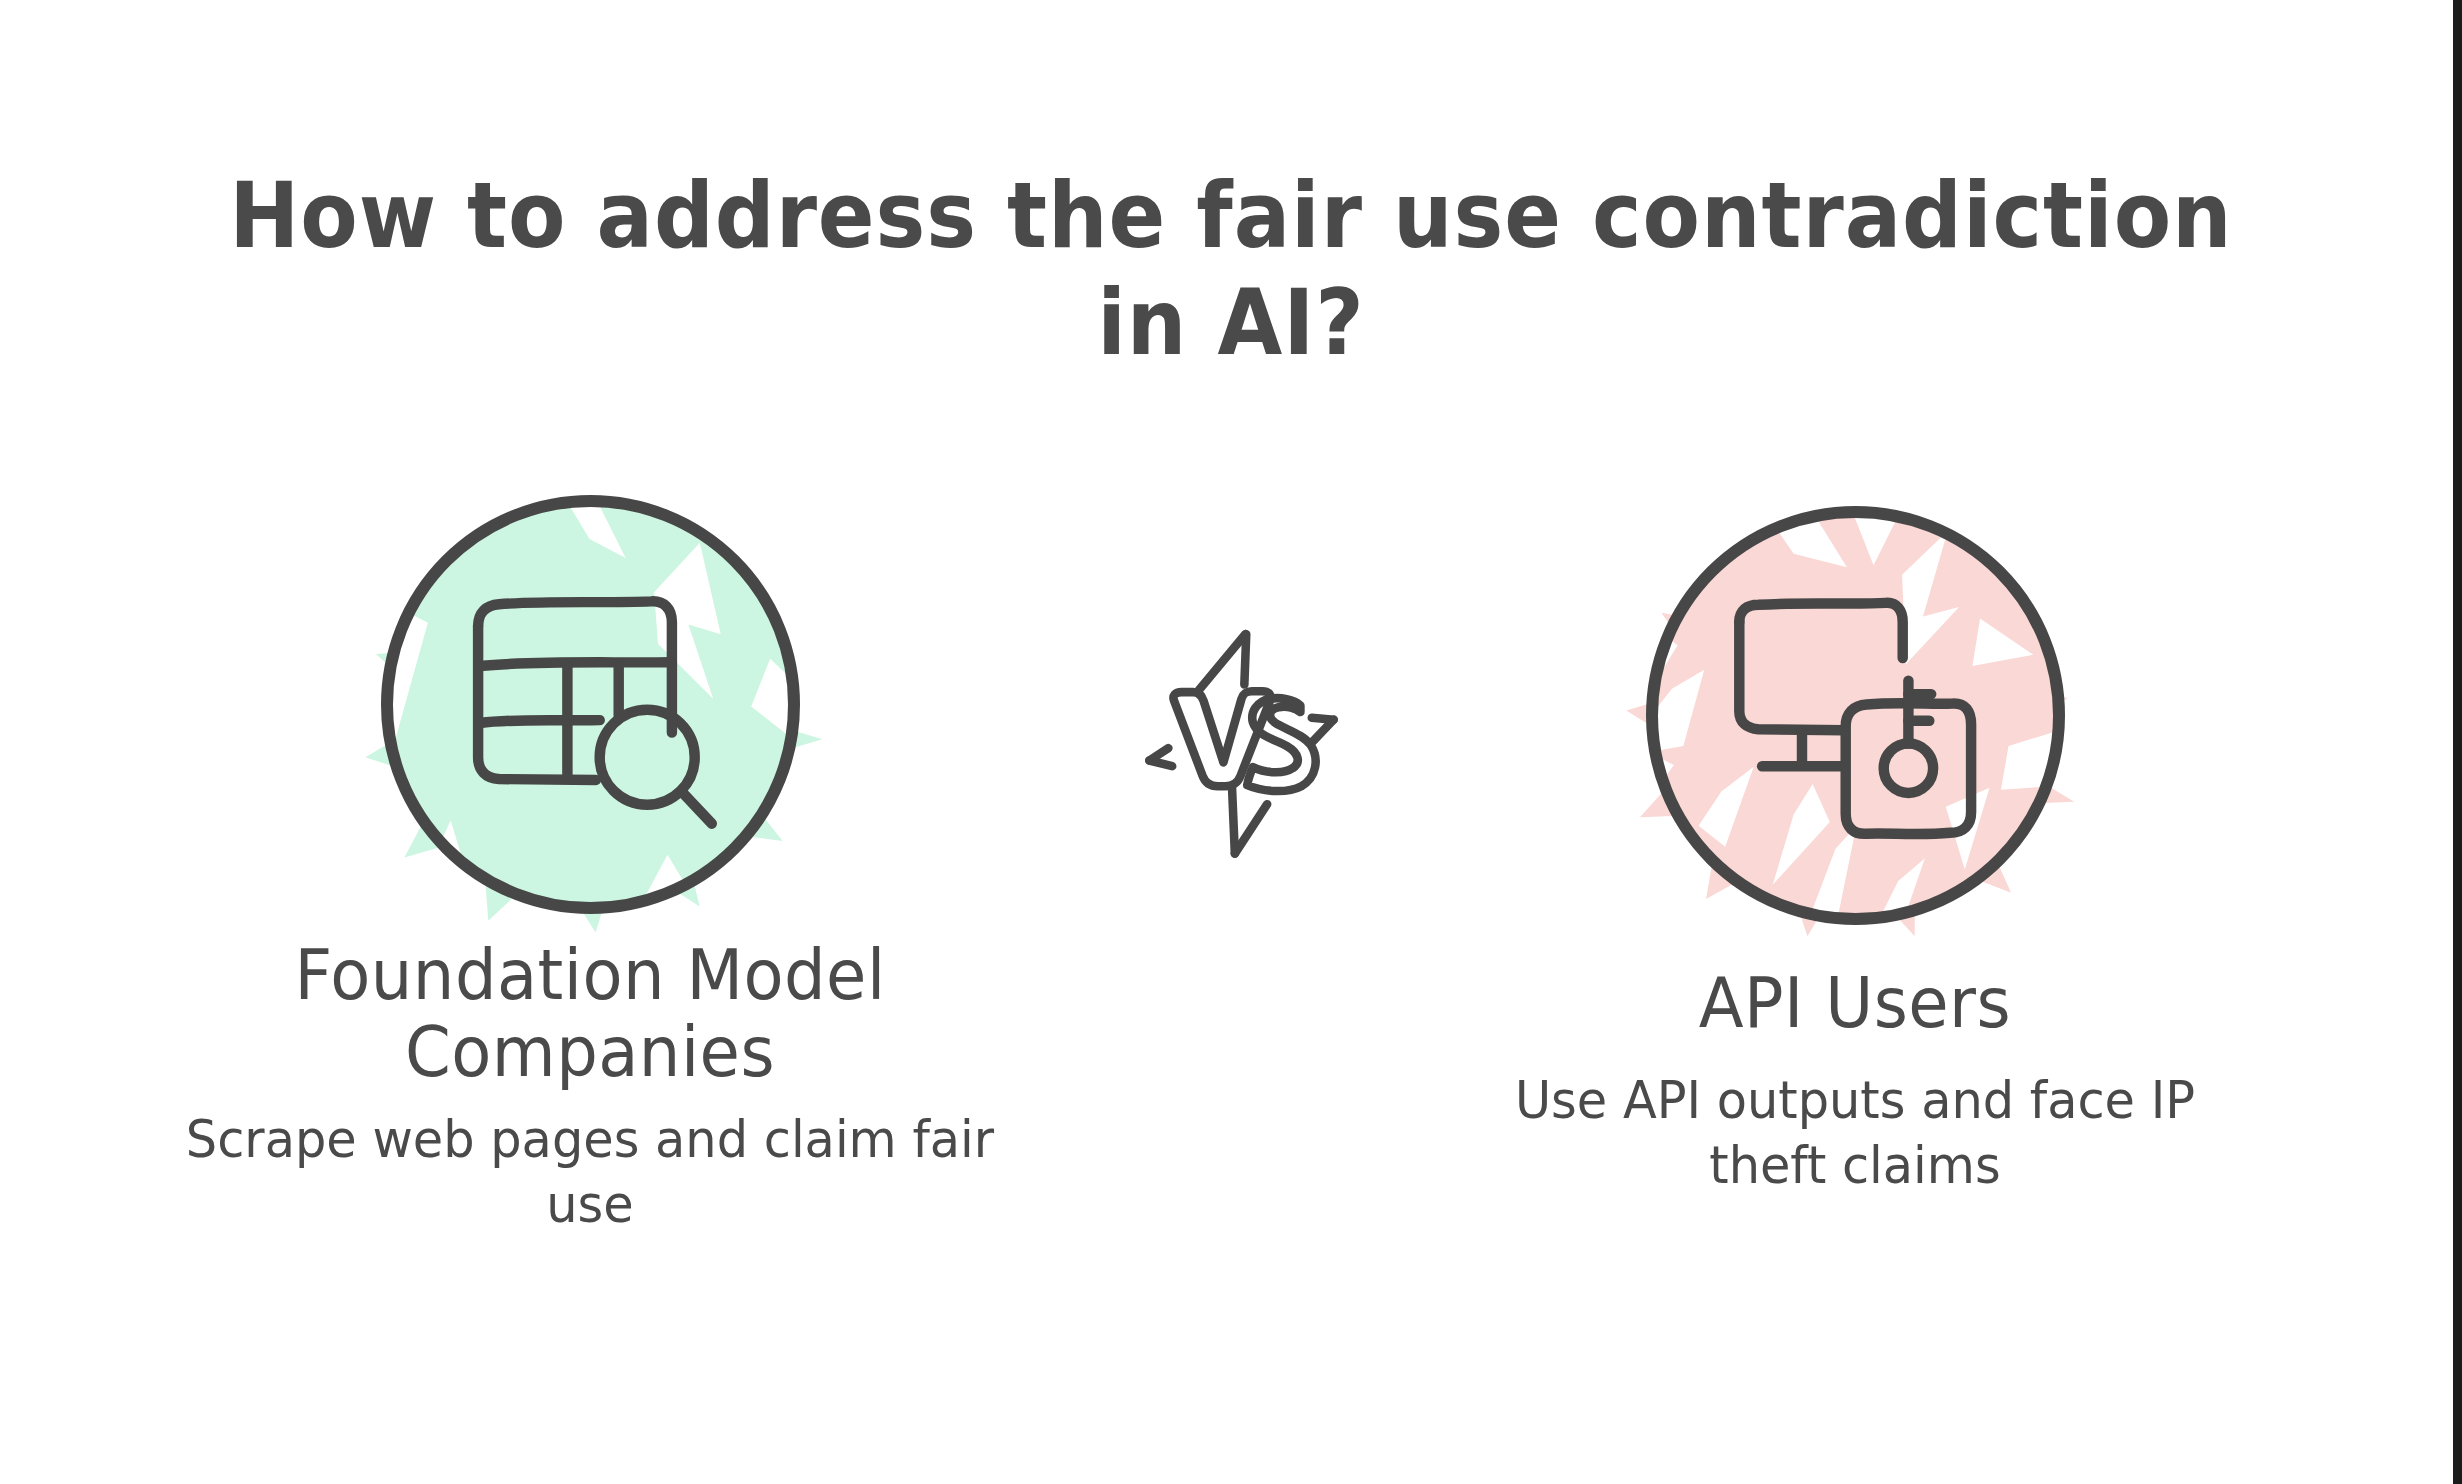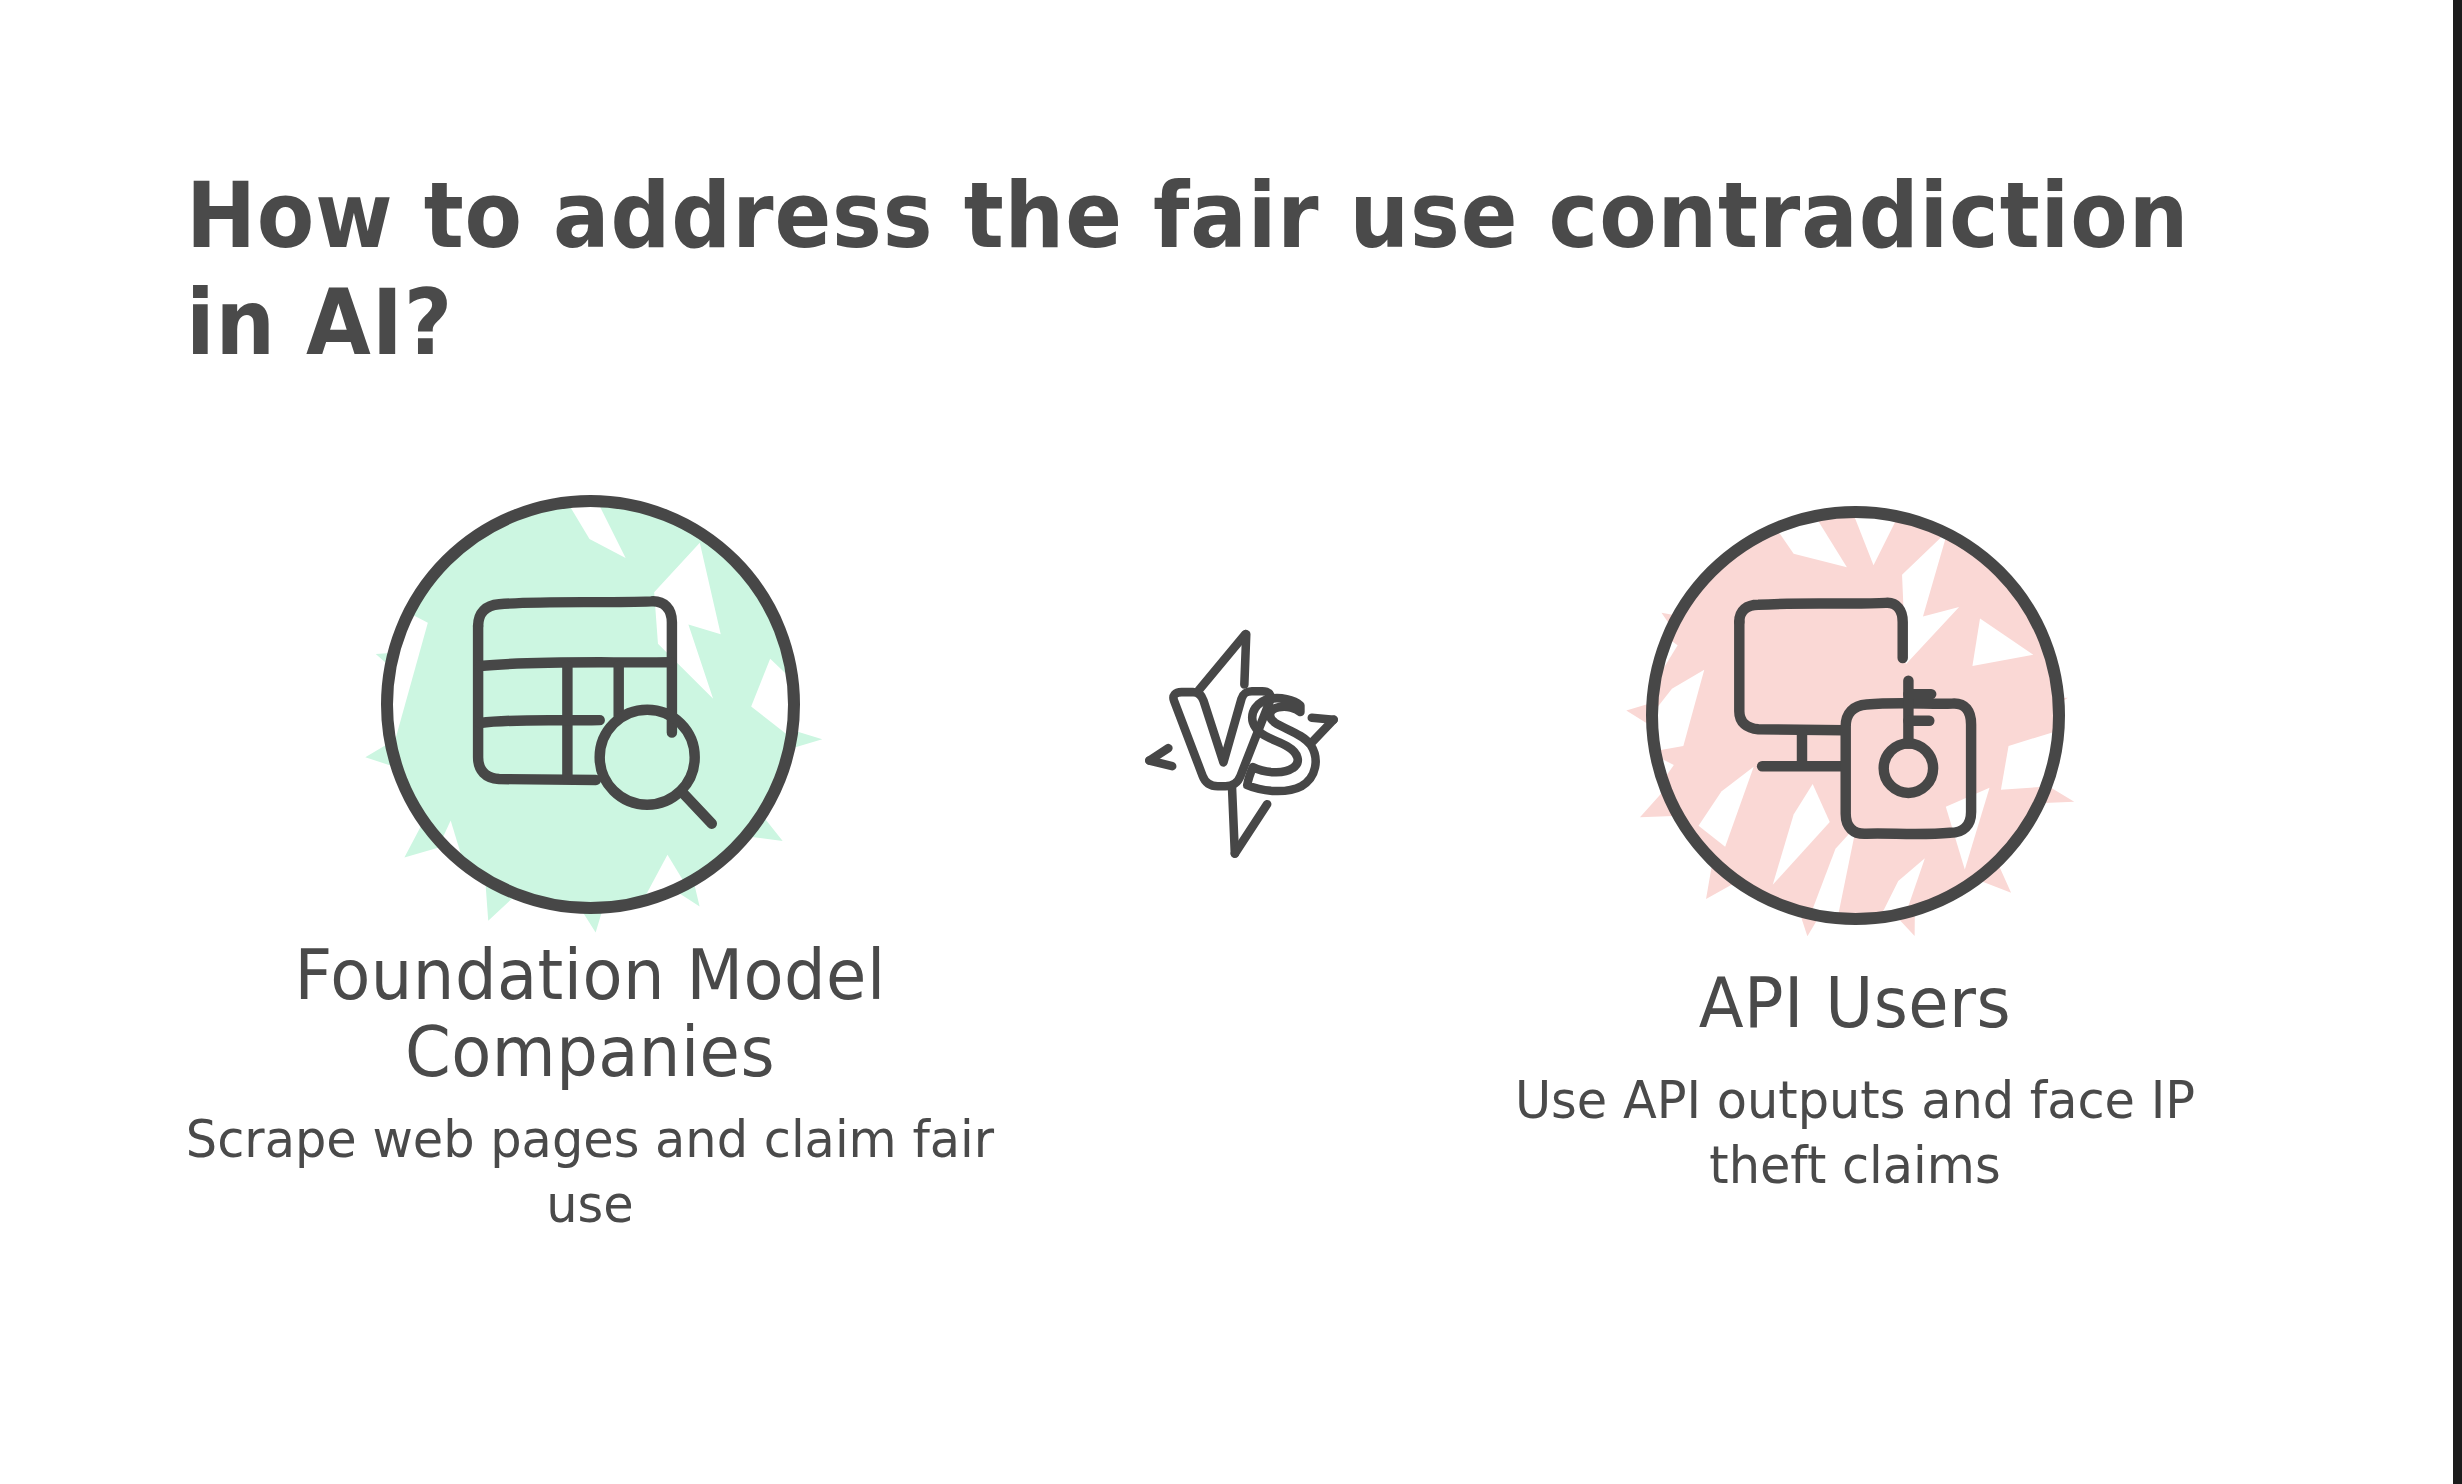--- a/index.html
+++ b/index.html
@@ -23,20 +23,21 @@
     border-right: 9.5px solid #1b1b1b;
     overflow: hidden;
   }
 
   
   #title-block {
     position: absolute;
     left: 95px;
     top: 162px;
     width: 2272px;
+    text-align: center;
   }
   #title-text {
     font-family: "DejaVu Sans", sans-serif;
     font-weight: 700;
     font-size: 91px;
     line-height: 1.18;
     letter-spacing: 1px;
     color: #4a4a4a;
     transform: scaleX(0.92);
     transform-origin: center top;

